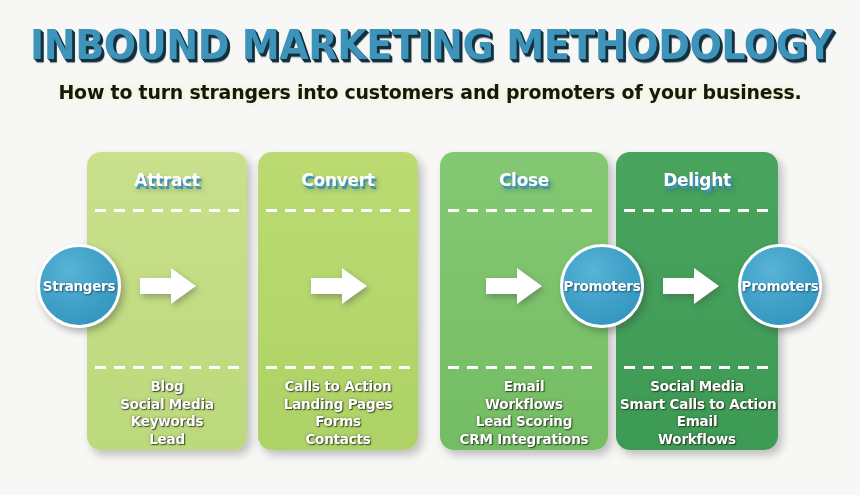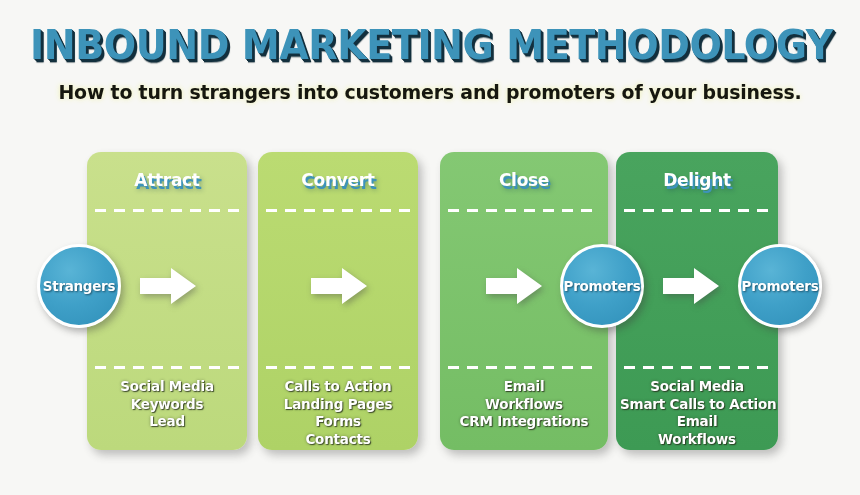--- a/index.html
+++ b/index.html
@@ -171,20 +171,21 @@
   </div>
 
   <div class="board">
 
     <div class="panel" id="panel-0" style="left:0px; width:160px;">
       <div class="panel-inner" id="panel-bg-0" style="background: linear-gradient(rgb(201, 224, 140) 0%, rgb(188, 217, 124) 100%);"></div>
       <div class="stage-label">Attract</div>
       <div class="dash top"></div>
       <div class="dash bottom"></div>
       <div class="tactics">
+        <div>Blog</div>
         <div>Social Media</div>
         <div>Keywords</div>
         <div>Lead</div>
       </div>
     </div>
 
     <div class="panel" id="panel-1" style="left:171px; width:160px;">
       <div class="panel-inner" id="panel-bg-1" style="background: linear-gradient(rgb(187, 219, 114) 0%, rgb(174, 210, 102) 100%);"></div>
       <div class="stage-label">Convert</div>
       <div class="dash top"></div>
@@ -198,20 +199,21 @@
     </div>
 
     <div class="panel" id="panel-2" style="left:353px; width:168px;">
       <div class="panel-inner" id="panel-bg-2" style="background: linear-gradient(rgb(132, 200, 115) 0%, rgb(116, 189, 100) 100%);"></div>
       <div class="stage-label">Close</div>
       <div class="dash top"></div>
       <div class="dash bottom"></div>
       <div class="tactics">
         <div>Email</div>
         <div>Workflows</div>
+        <div>Lead Scoring</div>
         <div>CRM Integrations</div>
       </div>
     </div>
 
     <div class="panel" id="panel-3" style="left:529px; width:162px;">
       <div class="panel-inner" id="panel-bg-3" style="background: linear-gradient(rgb(73, 164, 94) 0%, rgb(61, 154, 84) 100%);"></div>
       <div class="stage-label">Delight</div>
       <div class="dash top"></div>
       <div class="dash bottom"></div>
       <div class="tactics">

